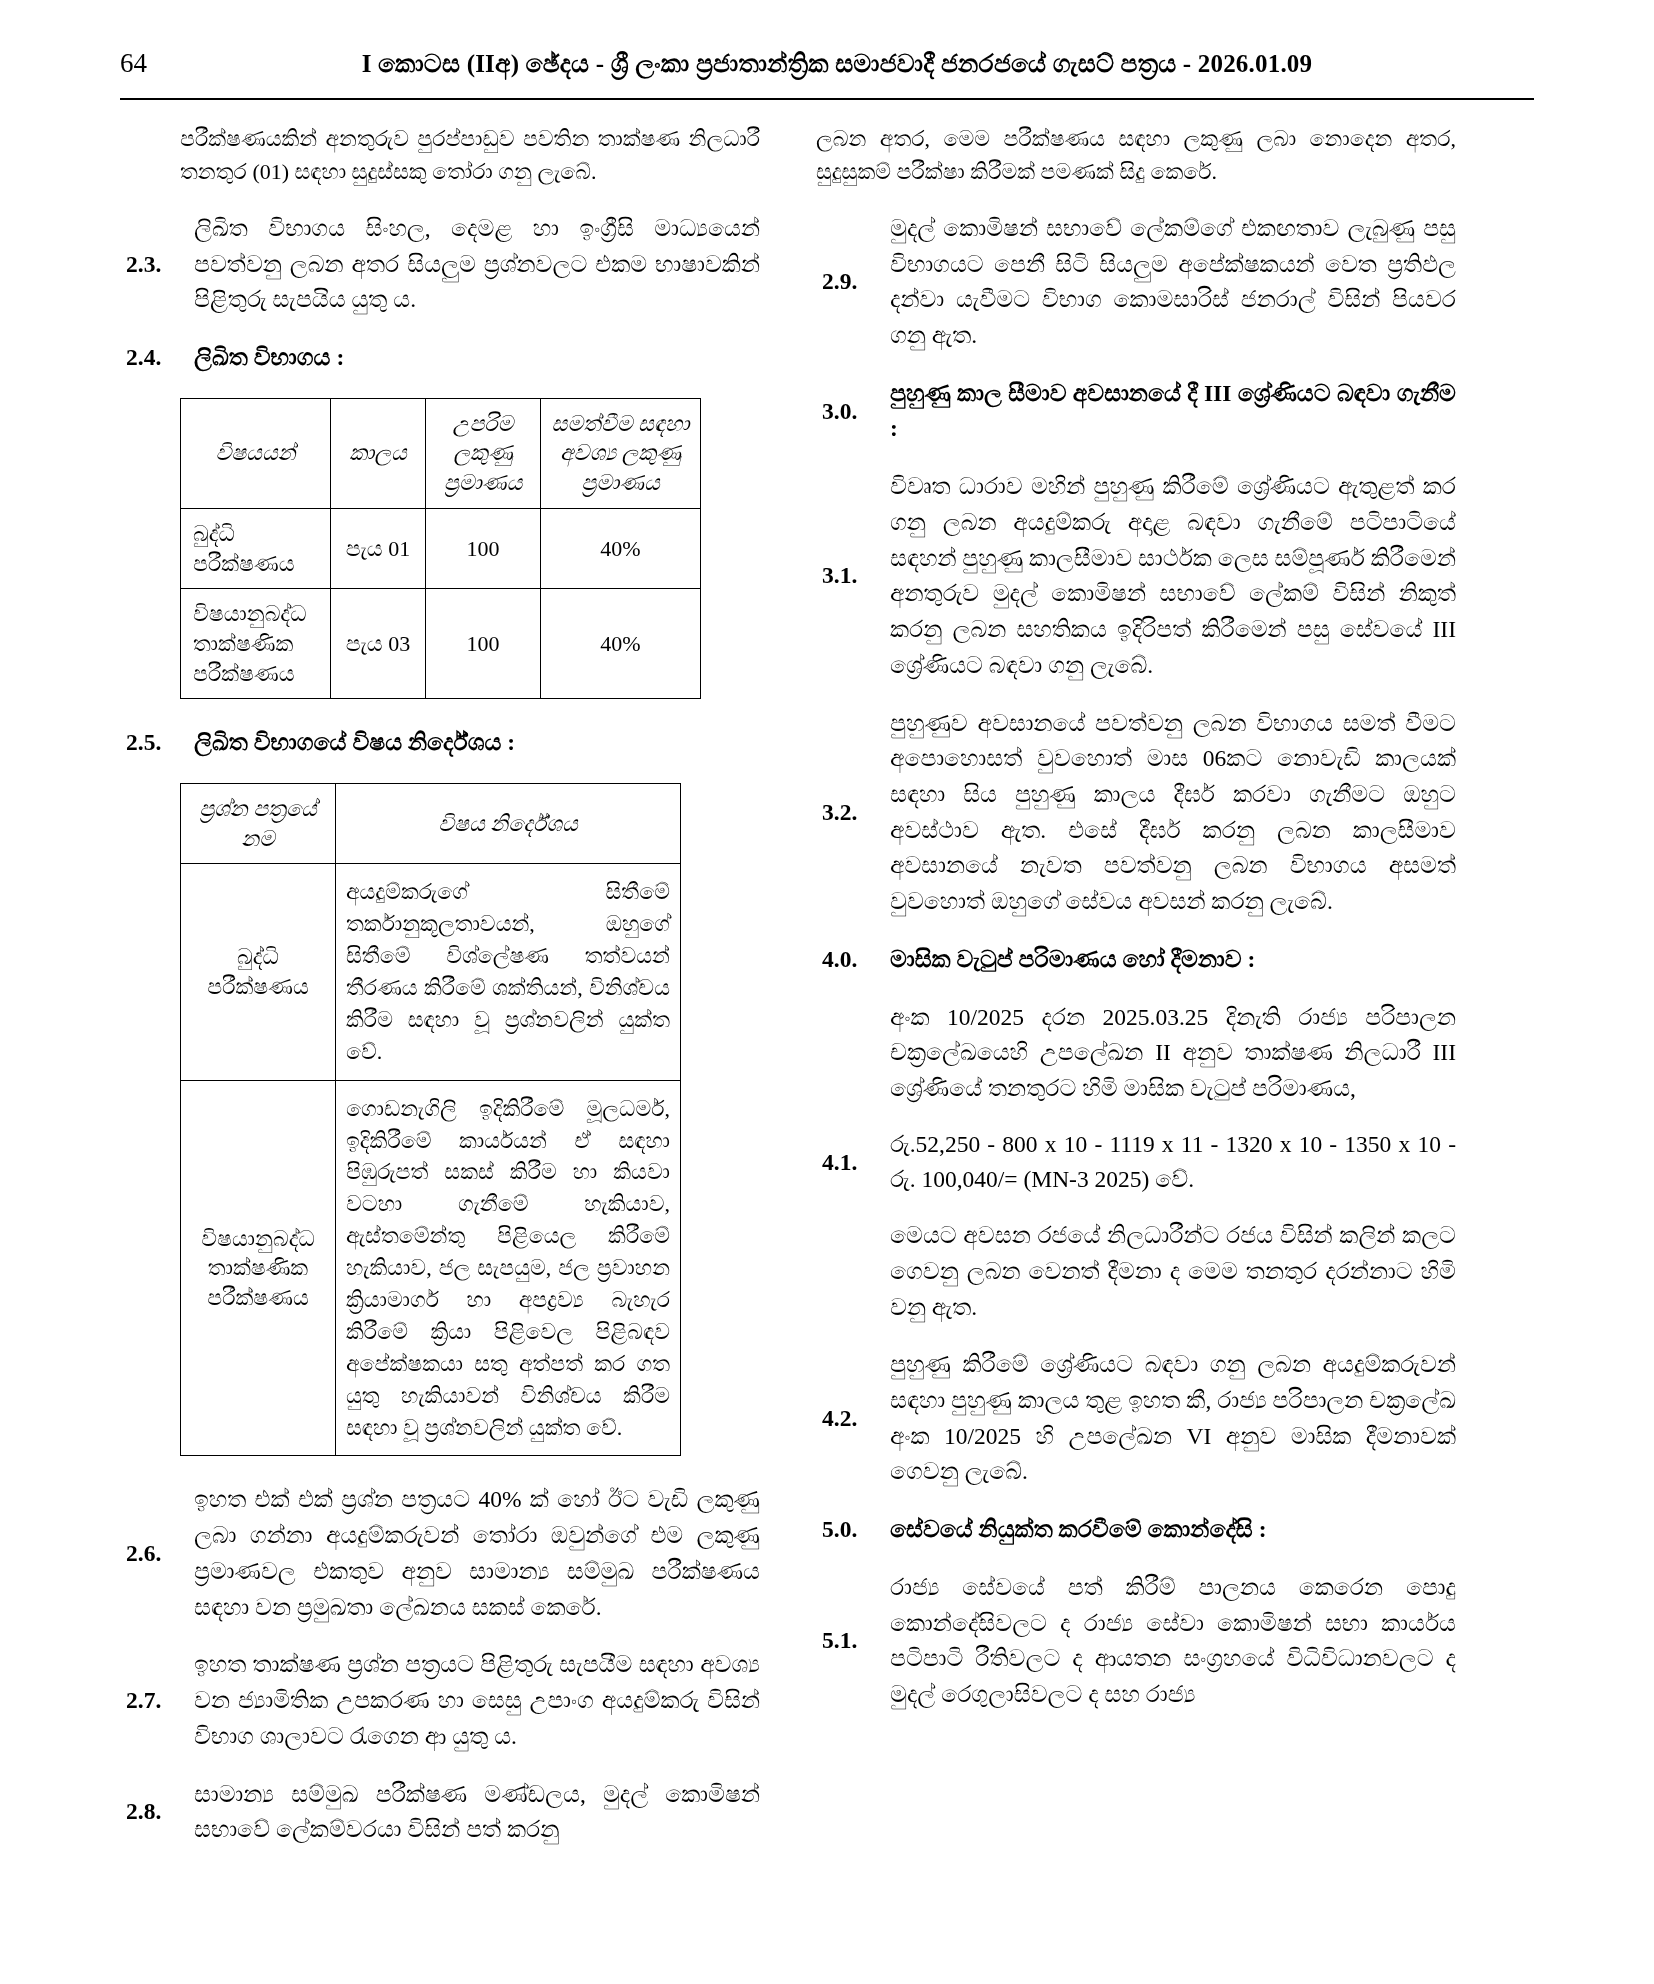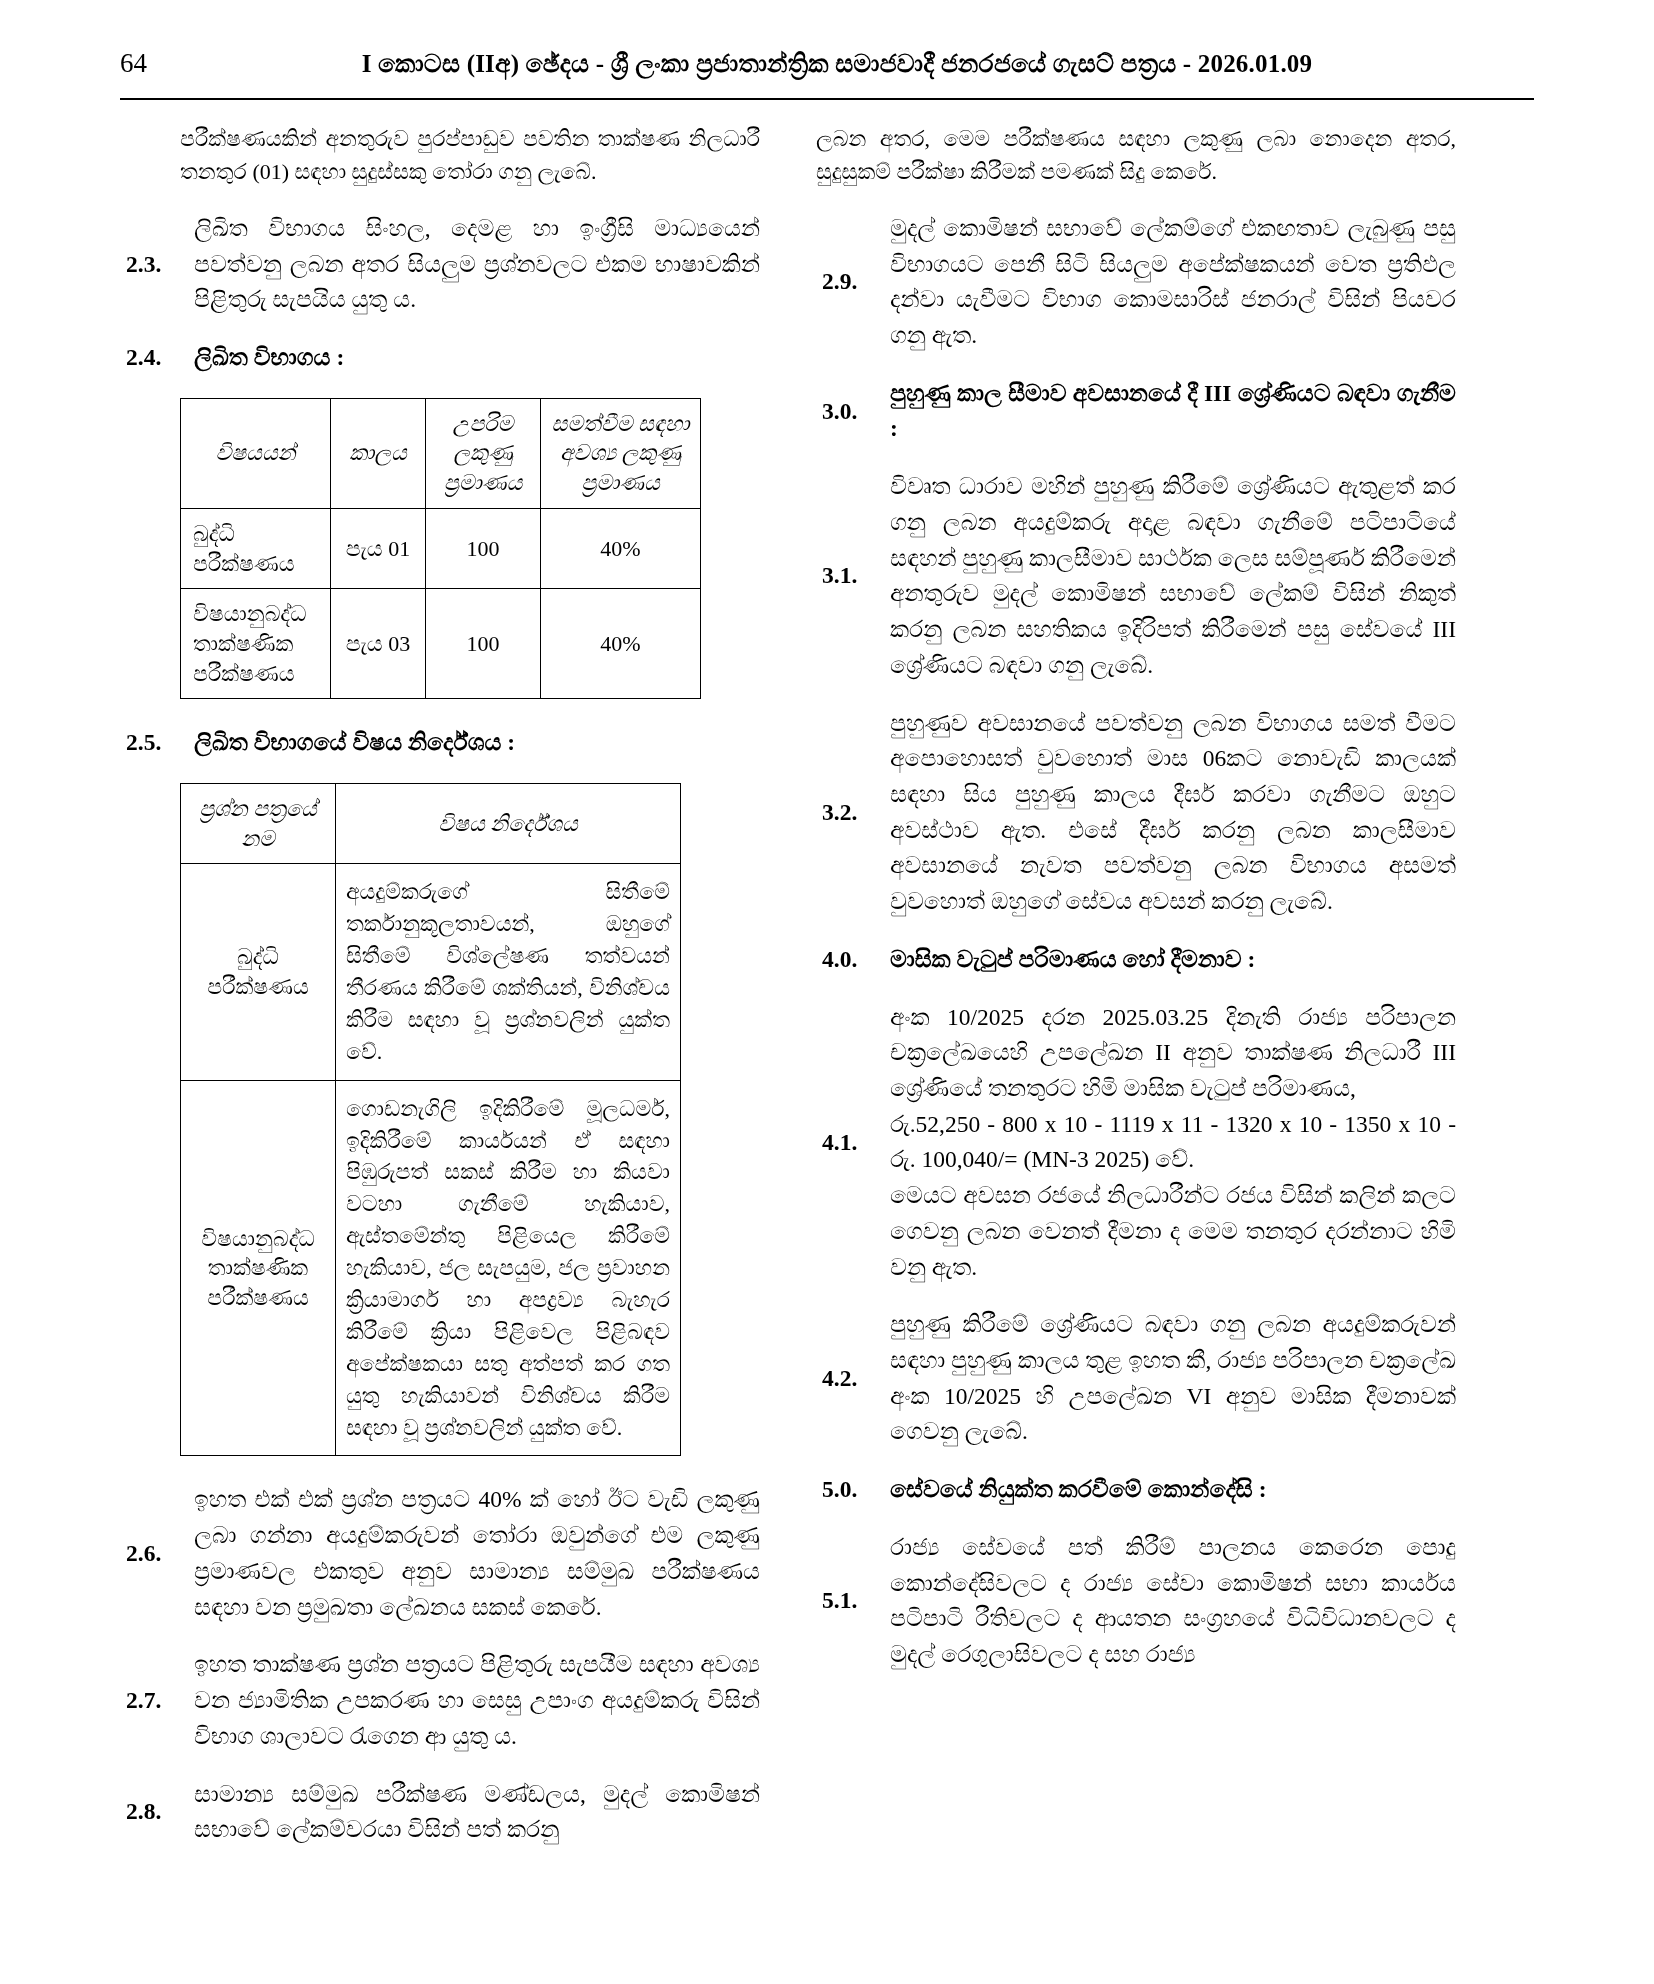--- a/index.html
+++ b/index.html
@@ -87,20 +87,21 @@
   }
   .clause-body {
     flex: 1;
     font-size: 23.5px;
     line-height: 1.52;
     text-align: justify;
     text-justify: inter-word;
   }
   .clause-body.bold { font-weight: bold; }
   .sub-para {
+    margin-top: 20px;
     display: block;
   }
   .no-justify { text-align: left; }
 
   
   table.gz {
     border-collapse: collapse;
     margin: 6px 0 26px 60px;
     width: 435px;
     table-layout: fixed;

